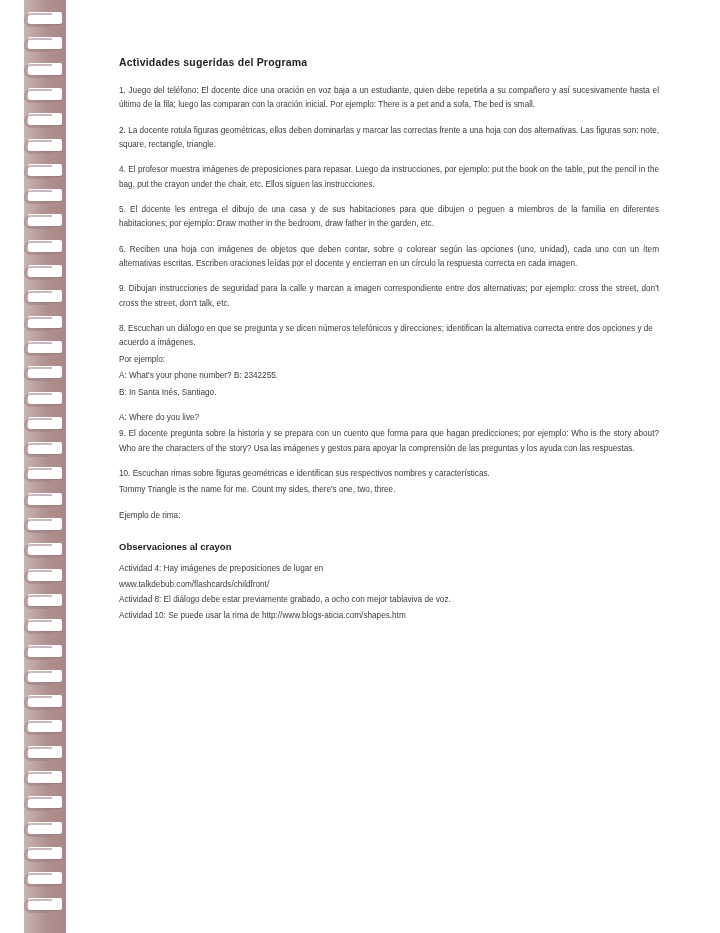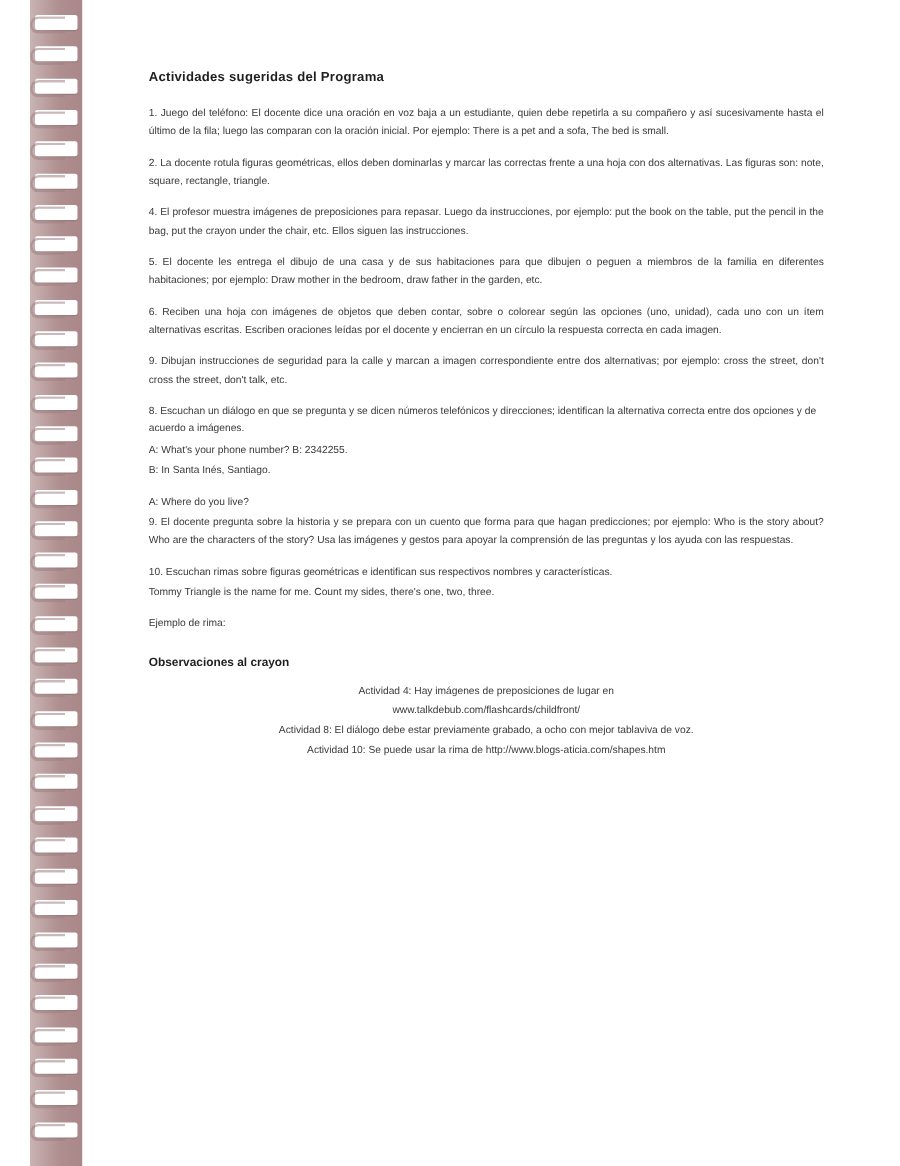--- a/index.html
+++ b/index.html
@@ -121,21 +121,20 @@
     line-height: 1.8;
     margin: 0 0 1px 0;
     color: #3a3a3a;
   }
   .link {
     color: #3a3a3a;
     text-decoration: none;
   }
   .obs-block {
     margin-top: 4px;
-    text-align: center;
   }
 </style>
 </head>
 <body>
 
 <div class="binding">
   <div class="binding-strip"></div>
   <div class="binding-holes" id="binding-holes">
       <div class="hole" style="top: 12px;"></div>
       <div class="ring" style="top: 13px;"></div>
@@ -219,20 +218,21 @@
     <h1 class="doc-title">Actividades sugeridas del Programa</h1>
 
     <p class="item">1. Juego del teléfono: El docente dice una oración en voz baja a un estudiante, quien debe repetirla a su compañero y así sucesivamente hasta el último de la fila; luego las comparan con la oración inicial. Por ejemplo: There is a pet and a sofa, The bed is small.</p>
     <p class="item">2. La docente rotula figuras geométricas, ellos deben dominarlas y marcar las correctas frente a una hoja con dos alternativas. Las figuras son: note, square, rectangle, triangle.</p>
     <p class="item">4. El profesor muestra imágenes de preposiciones para repasar. Luego da instrucciones, por ejemplo: put the book on the table, put the pencil in the bag, put the crayon under the chair, etc. Ellos siguen las instrucciones.</p>
     <p class="item">5. El docente les entrega el dibujo de una casa y de sus habitaciones para que dibujen o peguen a miembros de la familia en diferentes habitaciones; por ejemplo: Draw mother in the bedroom, draw father in the garden, etc.</p>
     <p class="item">6. Reciben una hoja con imágenes de objetos que deben contar, sobre o colorear según las opciones (uno, unidad), cada uno con un ítem alternativas escritas. Escriben oraciones leídas por el docente y encierran en un círculo la respuesta correcta en cada imagen.</p>
     <p class="item">9. Dibujan instrucciones de seguridad para la calle y marcan a imagen correspondiente entre dos alternativas; por ejemplo: cross the street, don't cross the street, don't talk, etc.</p>
 
     <p class="sub">8. Escuchan un diálogo en que se pregunta y se dicen números telefónicos y direcciones; identifican la alternativa correcta entre dos opciones y de acuerdo a imágenes.</p>
+    <p class="sub">Por ejemplo:</p>
     <p class="sub">A: What's your phone number? B: 2342255.</p>
     <p class="sub last">B: In Santa Inés, Santiago.</p>
     <p class="sub">A: Where do you live?</p>
 
     <p class="item">9. El docente pregunta sobre la historia y se prepara con un cuento que forma para que hagan predicciones; por ejemplo: Who is the story about? Who are the characters of the story? Usa las imágenes y gestos para apoyar la comprensión de las preguntas y los ayuda con las respuestas.</p>
 
     <p class="sub">10. Escuchan rimas sobre figuras geométricas e identifican sus respectivos nombres y características.</p>
     <p class="sub last">Tommy Triangle is the name for me. Count my sides, there's one, two, three.</p>
     <p class="sub">Ejemplo de rima:</p>
 

